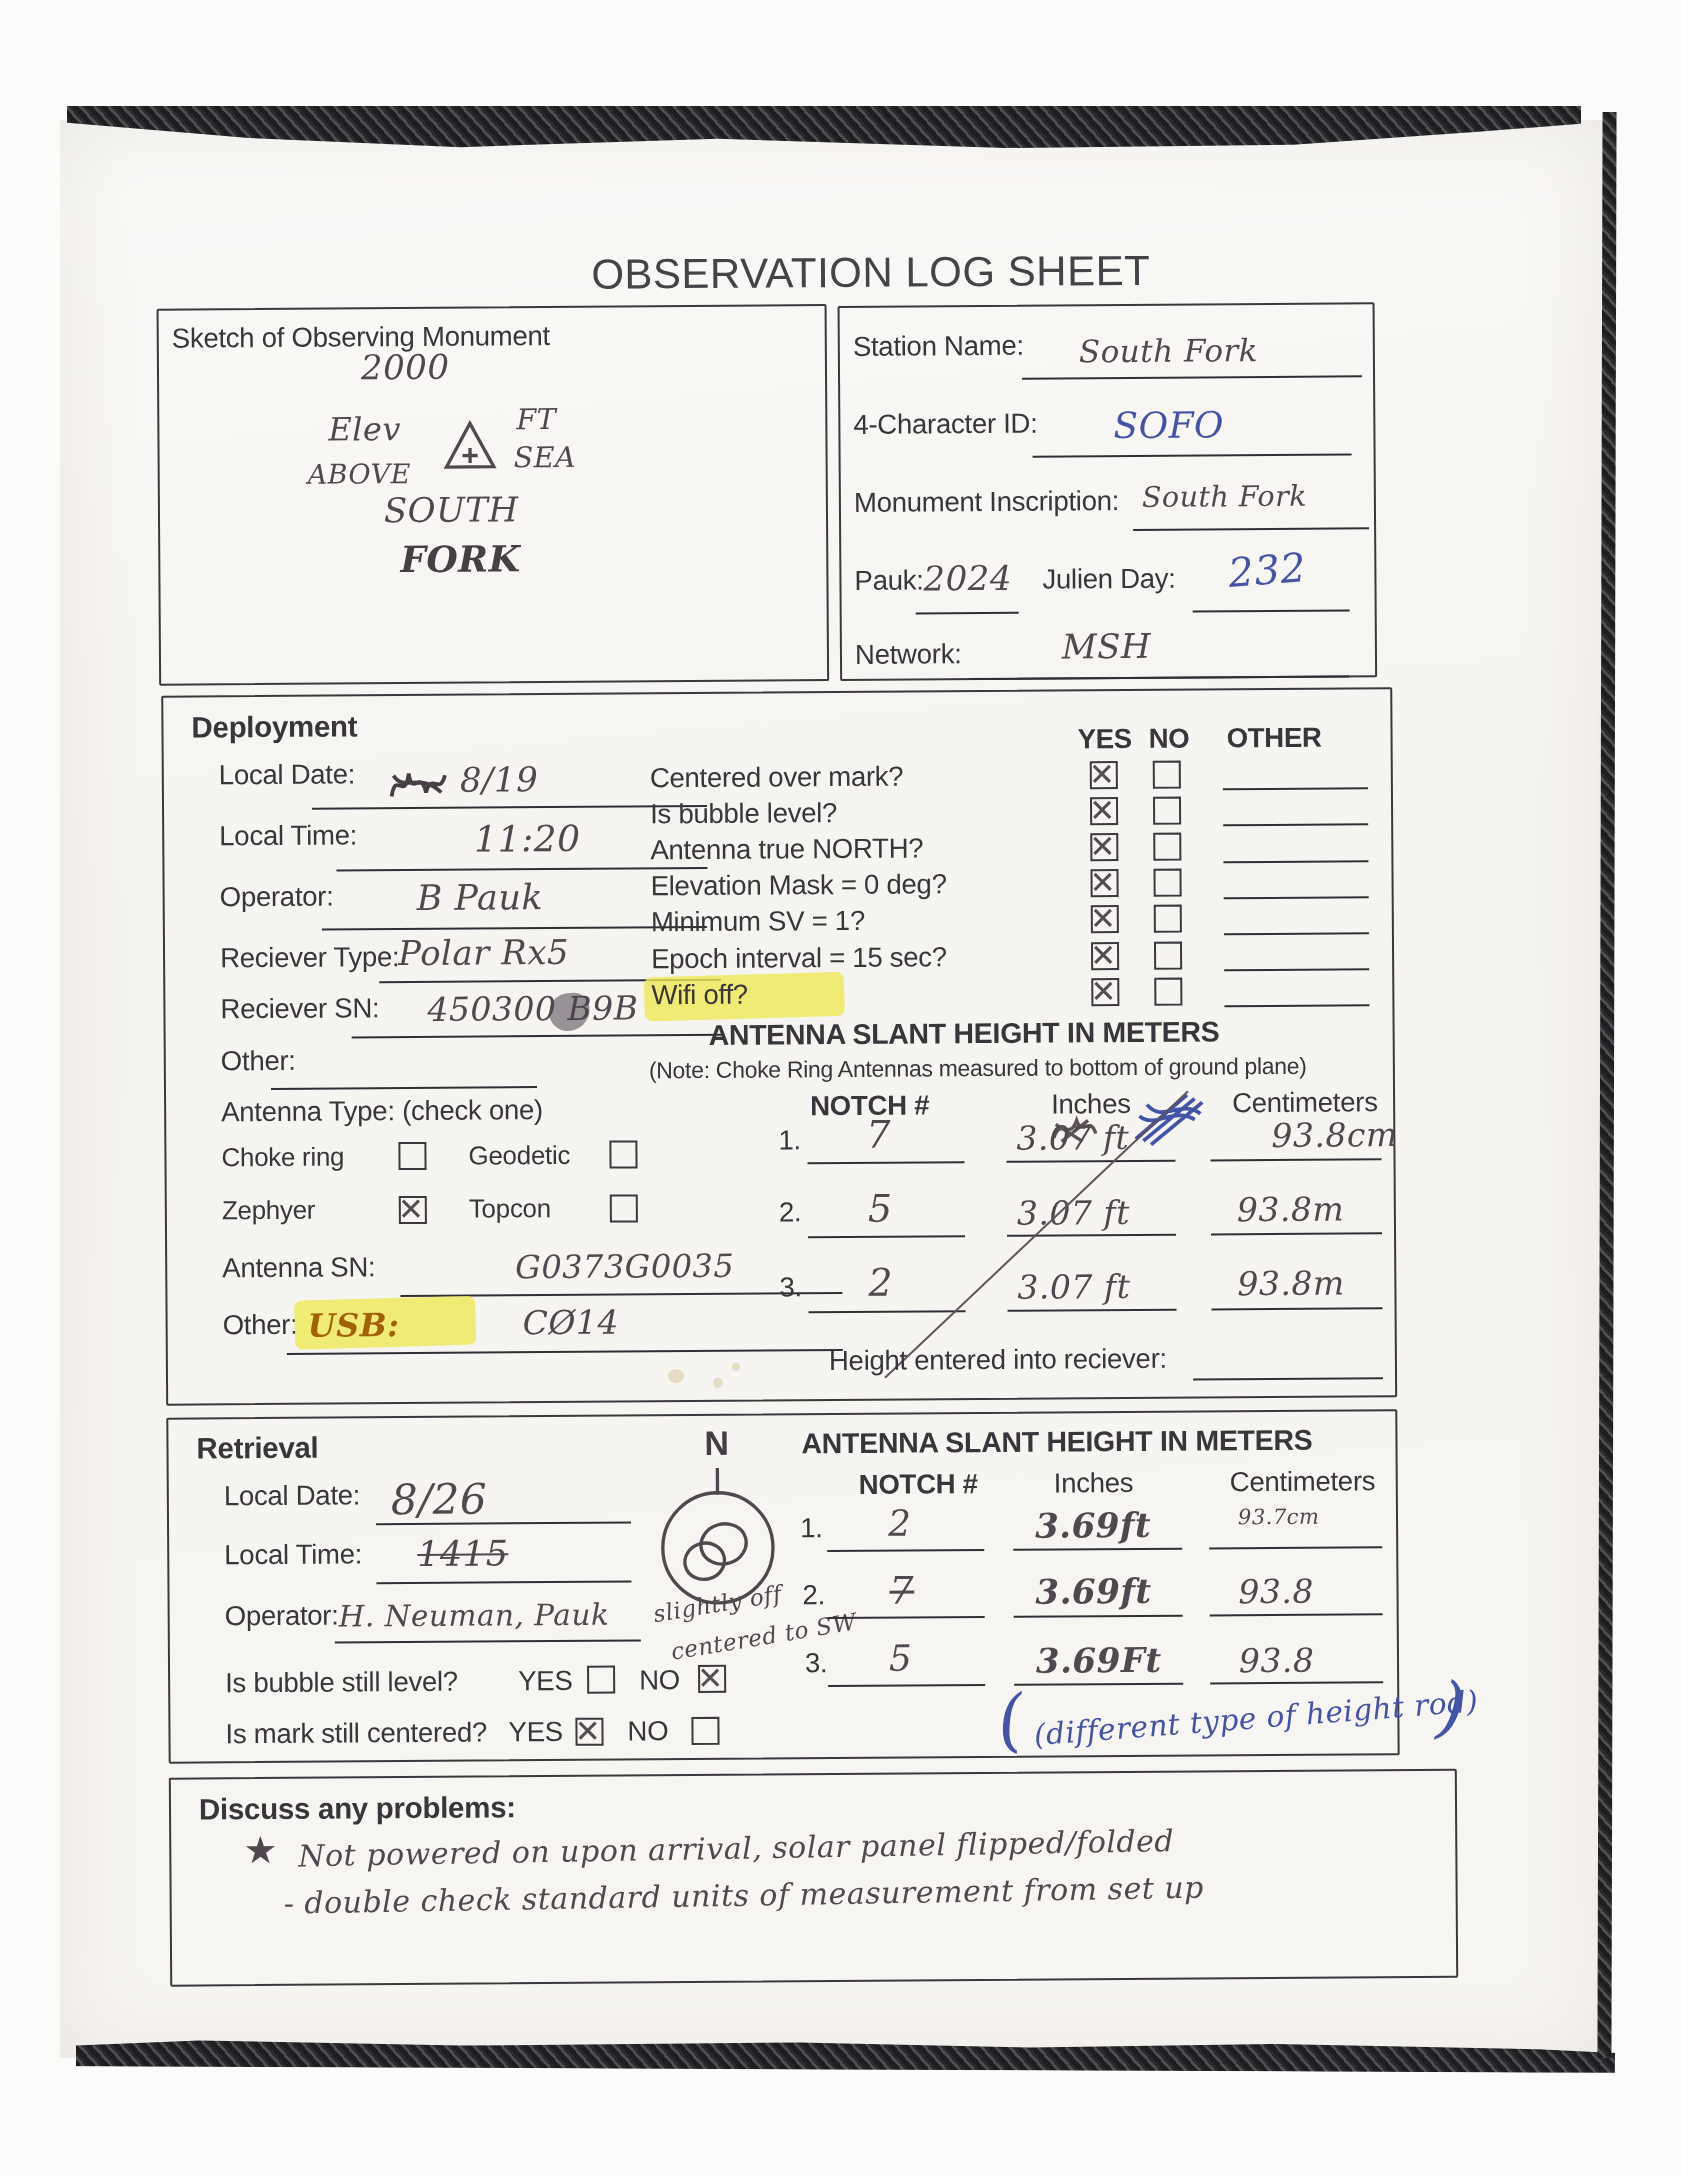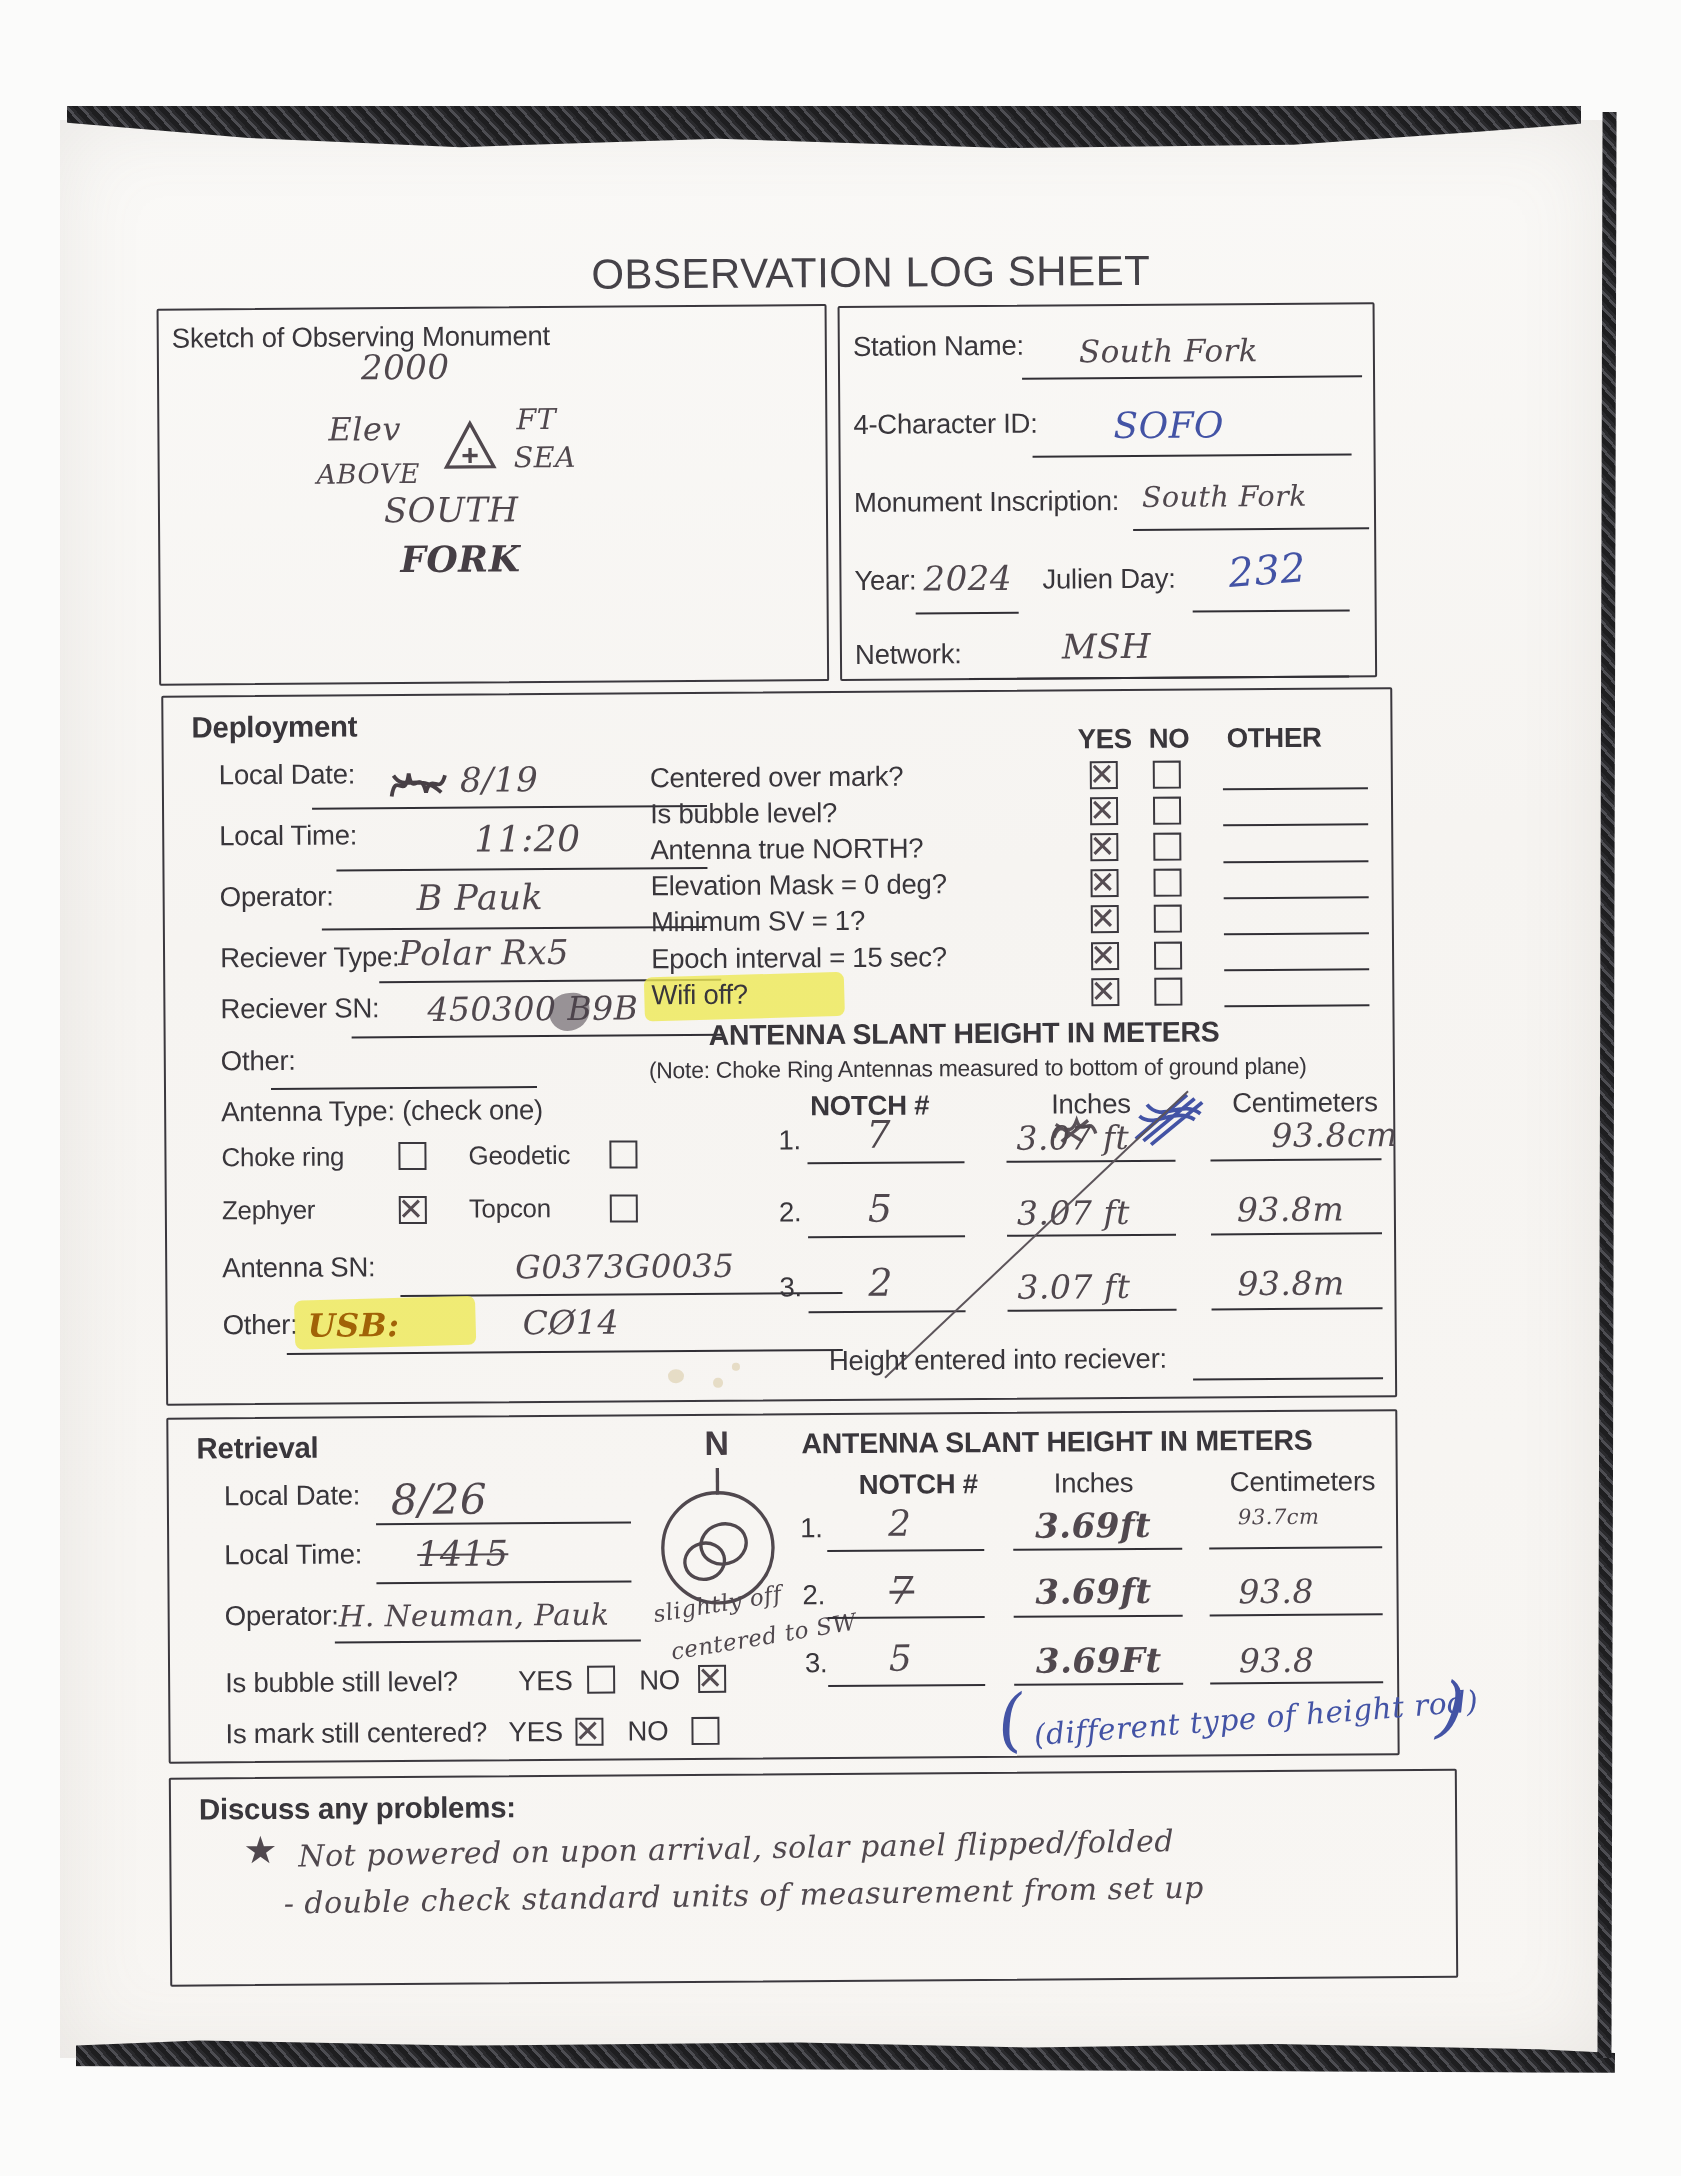--- a/index.html
+++ b/index.html
@@ -50,39 +50,39 @@
 
     <div class="box" style="left:162px;top:304px;width:666px;height:373px;"></div>
     <div class="abs lbl" style="left:177px;top:318px;">Sketch of Observing Monument</div>
     <div class="hw" style="left:366px;top:344px;font-size:34px;">2000</div>
     <div class="hw" style="left:333px;top:407px;font-size:32px;">Elev</div>
     <div class="hw" style="left:521px;top:401px;font-size:28.5px;">FT</div>
     <svg class="abs" style="left:447px;top:417px;" width="55" height="53" viewBox="0 0 58 56">
       <path d="M29 4 L54 50 L4 50 Z" fill="none" stroke="#50484e" stroke-width="3.5"></path>
       <path d="M29 30 v16 M21 38 h16" stroke="#50484e" stroke-width="3.5"></path>
     </svg>
-    <div class="hw" style="left:321px;top:455px;font-size:27px;">ABOVE</div>
+    <div class="hw" style="left:312px;top:455px;font-size:27px;">ABOVE</div>
     <div class="hw" style="left:518px;top:439px;font-size:28.5px;">SEA</div>
     <div class="hw" style="left:388px;top:487px;font-size:34px;">SOUTH</div>
     <div class="hw" style="left:404px;top:535px;font-size:36px;font-weight:bold;color:#453e44;">FORK</div>
 
     <div class="box" style="left:843px;top:306px;width:533px;height:371px;"></div>
     <div class="abs lbl" style="left:858px;top:331px;">Station Name:</div>
     <div class="line" style="left:1027px;top:379px;width:340px;"></div>
     <div class="hw" style="left:1084px;top:335px;">South Fork</div>
 
     <div class="abs lbl" style="left:858px;top:409px;">4-Character ID:</div>
     <div class="line" style="left:1037px;top:457px;width:319px;"></div>
     <div class="hw hwb" style="left:1118px;top:407px;font-size:36px;">SOFO</div>
 
     <div class="abs lbl" style="left:858px;top:487px;">Monument Inscription:</div>
     <div class="line" style="left:1137px;top:531px;width:236px;"></div>
     <div class="hw" style="left:1146px;top:483px;font-size:28.5px;">South Fork</div>
 
-    <div class="abs lbl" style="left:858px;top:565px;">Year:</div>
+    <div class="abs lbl" style="left:858px;top:565px;">Pauk:</div>
     <div class="line" style="left:919px;top:613px;width:103px;"></div>
     <div class="hw" style="left:927px;top:559px;font-size:34px;">2024</div>
     <div class="abs lbl" style="left:1046px;top:565px;">Julien Day:</div>
     <div class="line" style="left:1196px;top:613px;width:157px;"></div>
     <div class="hw hwb" style="left:1232px;top:550px;font-size:40px;transform:rotate(-4deg);">232</div>
 
     <div class="abs lbl" style="left:858px;top:639px;">Network:</div>
     <div class="line" style="left:972px;top:679px;width:380px;"></div>
     <div class="hw" style="left:1065px;top:628px;font-size:34px;">MSH</div>
 

